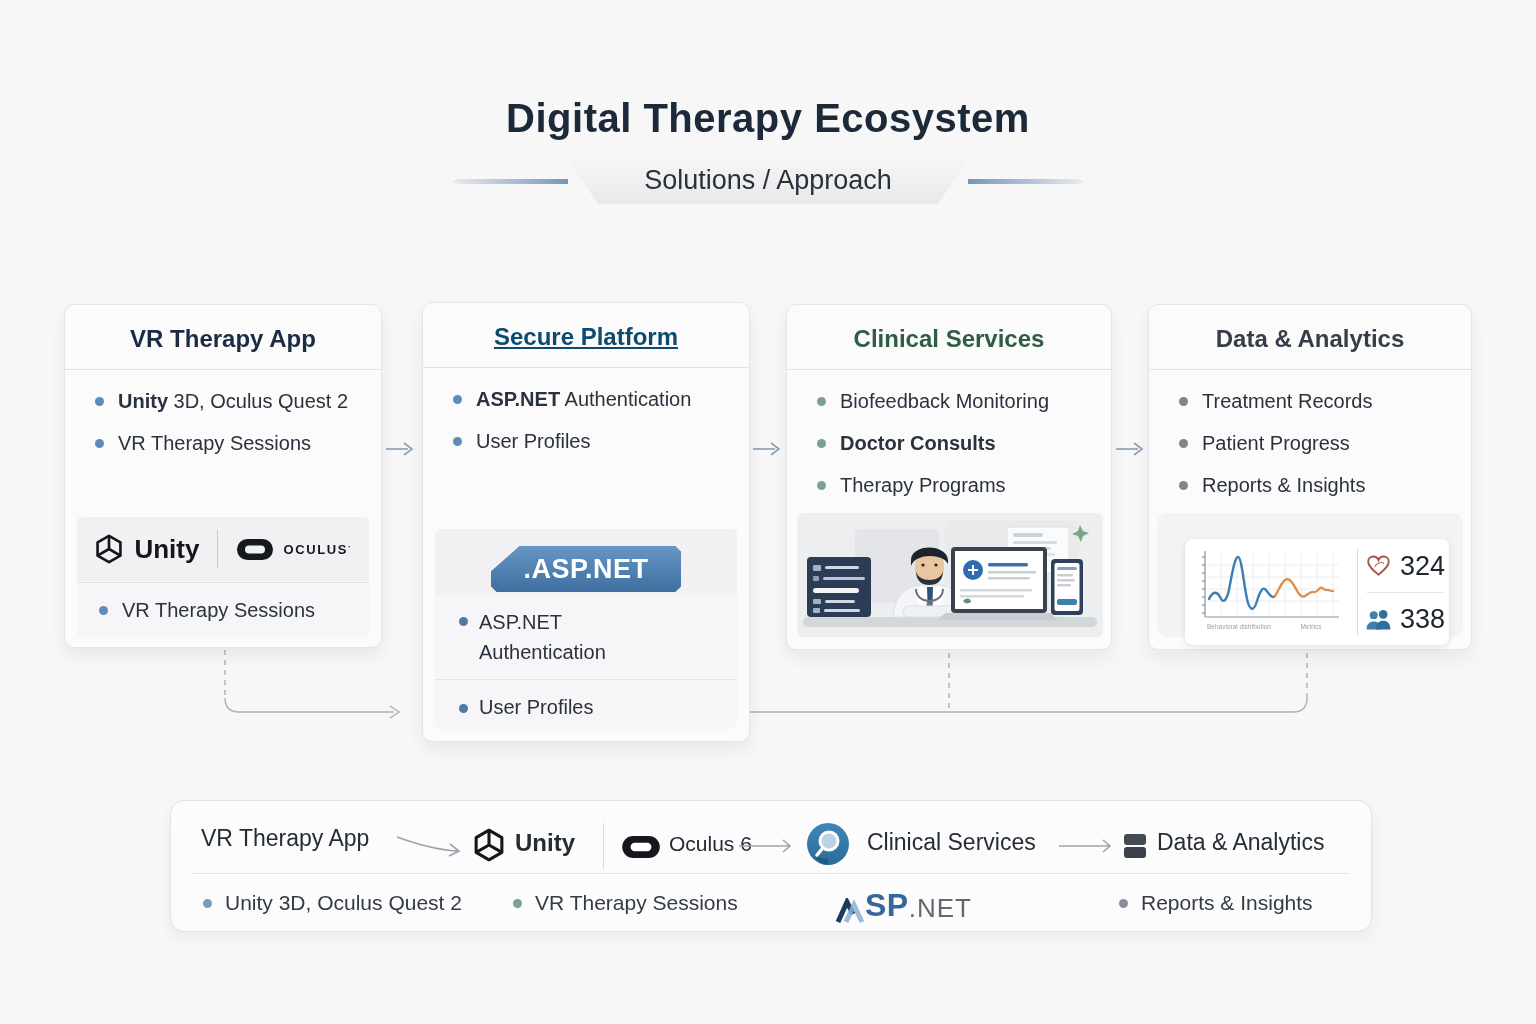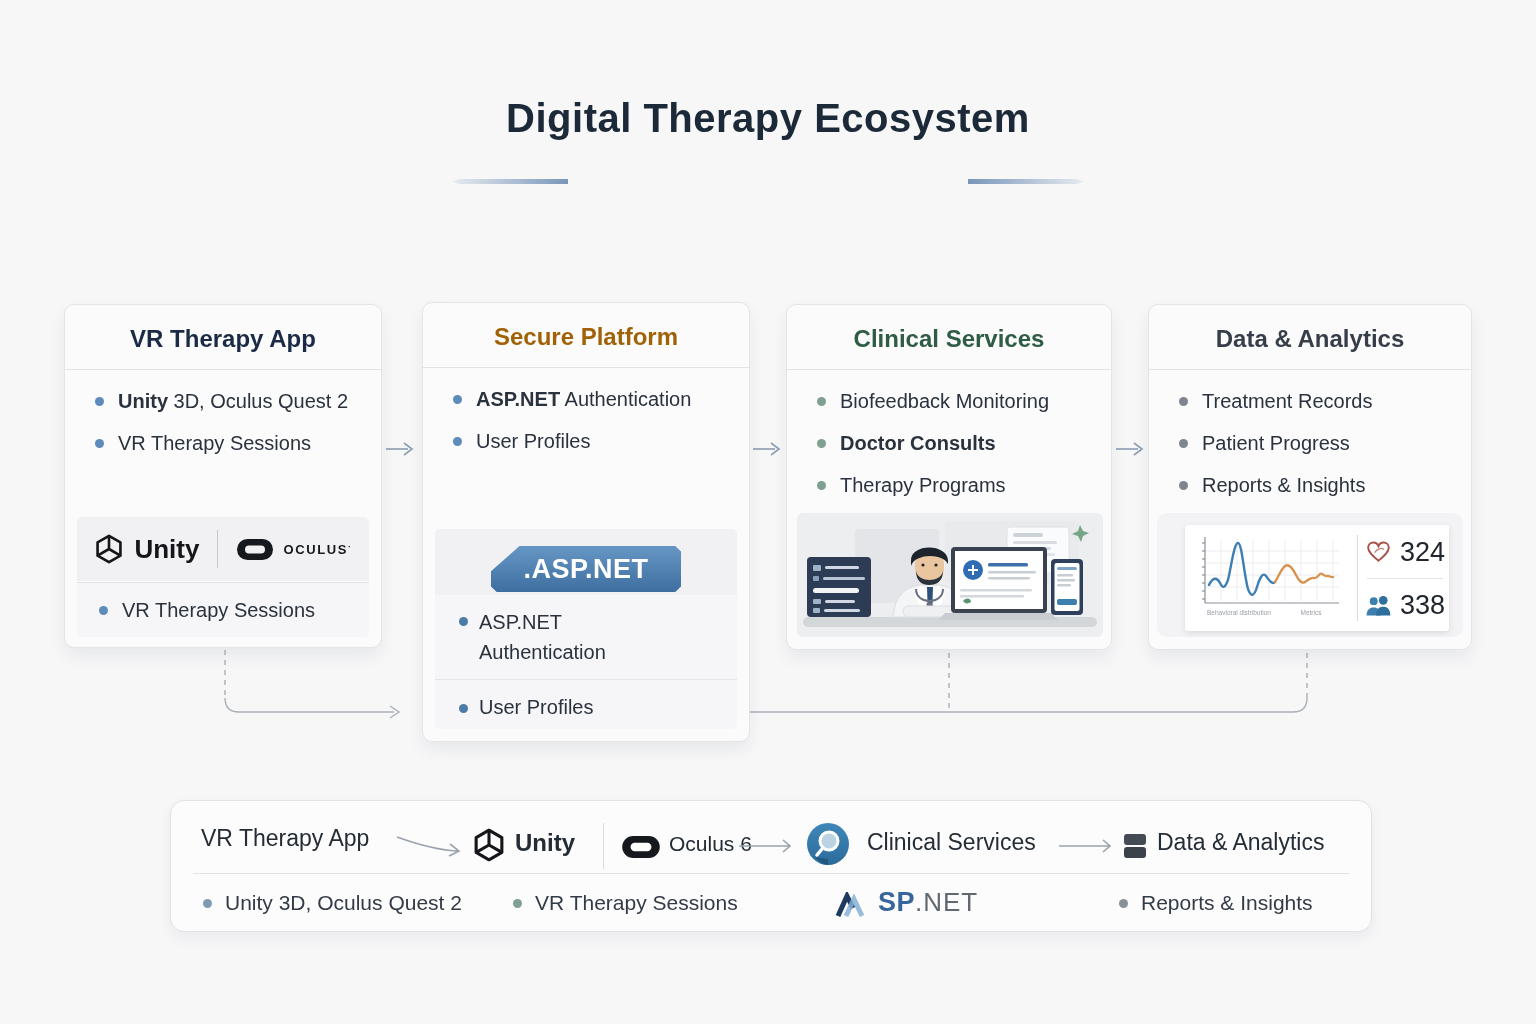--- a/index.html
+++ b/index.html
@@ -19,21 +19,21 @@
   .accent.l{left:452px;background:linear-gradient(90deg,rgba(150,170,195,.15),#7796ba);
             clip-path:polygon(0 50%,6% 0,100% 0,100% 100%,6% 100%);}
   .accent.r{left:968px;background:linear-gradient(270deg,rgba(150,170,195,.15),#7796ba);
             clip-path:polygon(0 0,94% 0,100% 50%,94% 100%,0 100%);}
 
   
   .card{position:absolute;background:#fbfbfc;border:1px solid #e5e5e9;border-radius:10px;
         box-shadow:0 8px 16px rgba(30,40,60,.07);box-sizing:border-box;}
   .card h2{margin:0;padding-top:20px;height:44px;text-align:center;
            font-size:24px;font-weight:700;border-bottom:1px solid #e3e3e7;}
-  .c1 h2{color:#1b2b45;}.c2 h2{color:#a16207;}.c3 h2{color:#2f5c44;}.c4 h2{color:#363e4a;}
+  .c1 h2{color:#1b2b45;}.c2 h2{color:#0c4a6e;text-decoration:underline;}.c3 h2{color:#2f5c44;}.c4 h2{color:#363e4a;}
   .card ul{list-style:none;margin:0;padding:18px 0 0 30px;}
   .card li{display:flex;align-items:center;gap:14px;margin-bottom:16px;
            font-size:20px;line-height:26px;color:#2a323e;}
   .dot{width:9px;height:9px;border-radius:50%;flex:0 0 9px;}
   .c1 .dot,.c2 .dot{background:#5d8bba;}
   .c3 .dot{background:#7fa090;}
   .c4 .dot{background:#7f858e;}
   .bb{font-weight:700;}
   .panel{position:absolute;left:12px;right:12px;background:#f1f1f4;border-radius:5px 5px 0 0;
          display:flex;align-items:center;justify-content:center;}
@@ -56,53 +56,54 @@
   .rows{position:absolute;left:12px;right:12px;top:292px;bottom:12px;background:#f6f6f8;
         border-radius:0 0 5px 5px;}
   .rrow{position:relative;font-size:20px;line-height:30px;color:#2a323e;
         padding:12px 10px 12px 44px;}
   .rrow.wrap span.rtext{display:inline-block;max-width:165px;}
   .rrow + .rrow{border-top:1px solid #e4e4e8;}
   .rdot{position:absolute;left:24px;top:22px;width:9px;height:9px;border-radius:50%;background:#4c7ba8;}
 
   
   .widget{position:absolute;left:8px;right:8px;top:208px;height:124px;background:#f3f3f5;border-radius:10px;}
-  .wcard{position:absolute;left:28px;top:12px;width:264px;height:106px;background:#ffffff;
-         border-radius:3px;box-shadow:0 2px 6px rgba(0,0,0,.10);}
+  .wcard{position:absolute;left:28px;top:26px;width:264px;height:106px;background:#ffffff;
+         border-radius:8px;box-shadow:0 2px 6px rgba(0,0,0,.10);}
   .wdiv{position:absolute;left:172px;top:10px;bottom:10px;width:1px;background:#d8dadd;}
   .stats{position:absolute;left:180px;right:4px;top:0;bottom:0;}
   .stat{position:absolute;left:0;right:0;height:52px;display:flex;align-items:center;gap:8px;
         font-size:27px;color:#20262e;}
   .stat.top{top:1px;}
   .stat.bot{top:54px;}
   .stat-div{position:absolute;left:2px;right:2px;top:53px;height:1px;background:#e4e4e8;}
 
   
   .bar{position:absolute;left:170px;top:800px;width:1200px;height:130px;background:#fcfcfd;
        border:1px solid #e2e2e6;border-radius:14px;box-shadow:0 6px 14px rgba(30,40,60,.06);}
   .bar .abs{position:absolute;}
   .bar-label{font-size:23px;color:#242c36;}
   .bar-div{position:absolute;left:22px;right:22px;top:72px;height:1px;background:#e4e4e8;}
   .b2text{font-size:21px;color:#333b46;}
   .b2dot{width:9px;height:9px;border-radius:50%;}
   .aspnet-logo{display:flex;align-items:flex-end;}
-  .asp-sp{font-size:27px;font-weight:700;color:#38659b;letter-spacing:.5px;margin-left:13px;}
+  .asp-sp{font-size:32px;font-weight:700;color:#38659b;letter-spacing:.5px;}
   .asp-net{font-size:26px;color:#616872;letter-spacing:1px;}
 
   svg{display:block;}
   .connectors{position:absolute;left:0;top:0;}
 </style>
 </head>
 <body>
 
 <div class="stage">
 
   <h1 class="page-title">Digital Therapy Ecosystem</h1>
   <div class="accent l"></div>
   <div class="accent r"></div>
+  <div class="banner">Solutions / Approach</div>
 
   <svg class="connectors" width="1536" height="1024" viewBox="0 0 1536 1024">
     <g fill="none" stroke="#8fa2b5" stroke-width="1.7">
       <path d="M386,449 H408"></path>
         <path d="M404,443 L412,449 L404,455"></path>
       <path d="M753,449 H775"></path>
         <path d="M771,443 L779,449 L771,455"></path>
       <path d="M1116,449 H1138"></path>
         <path d="M1134,443 L1142,449 L1134,455"></path>
     </g>

